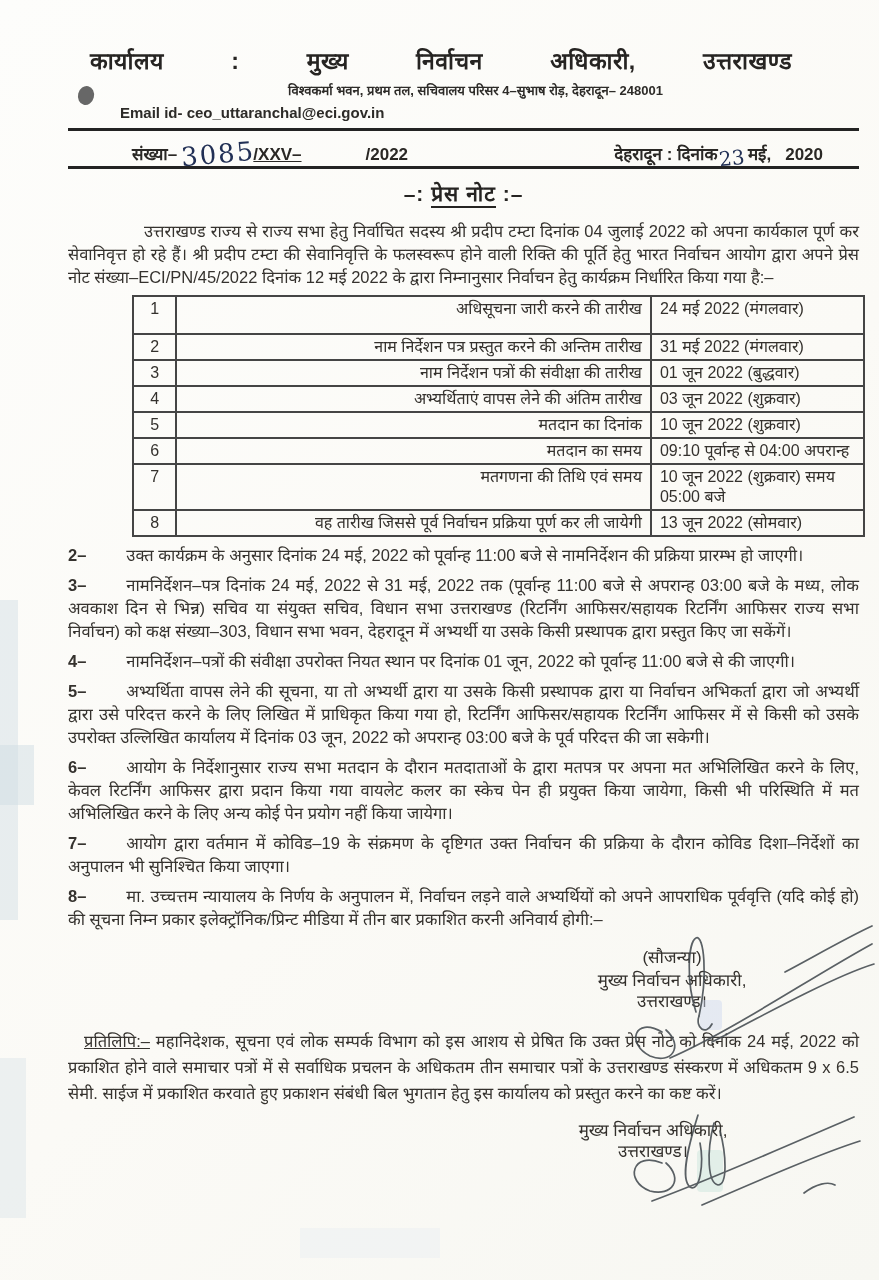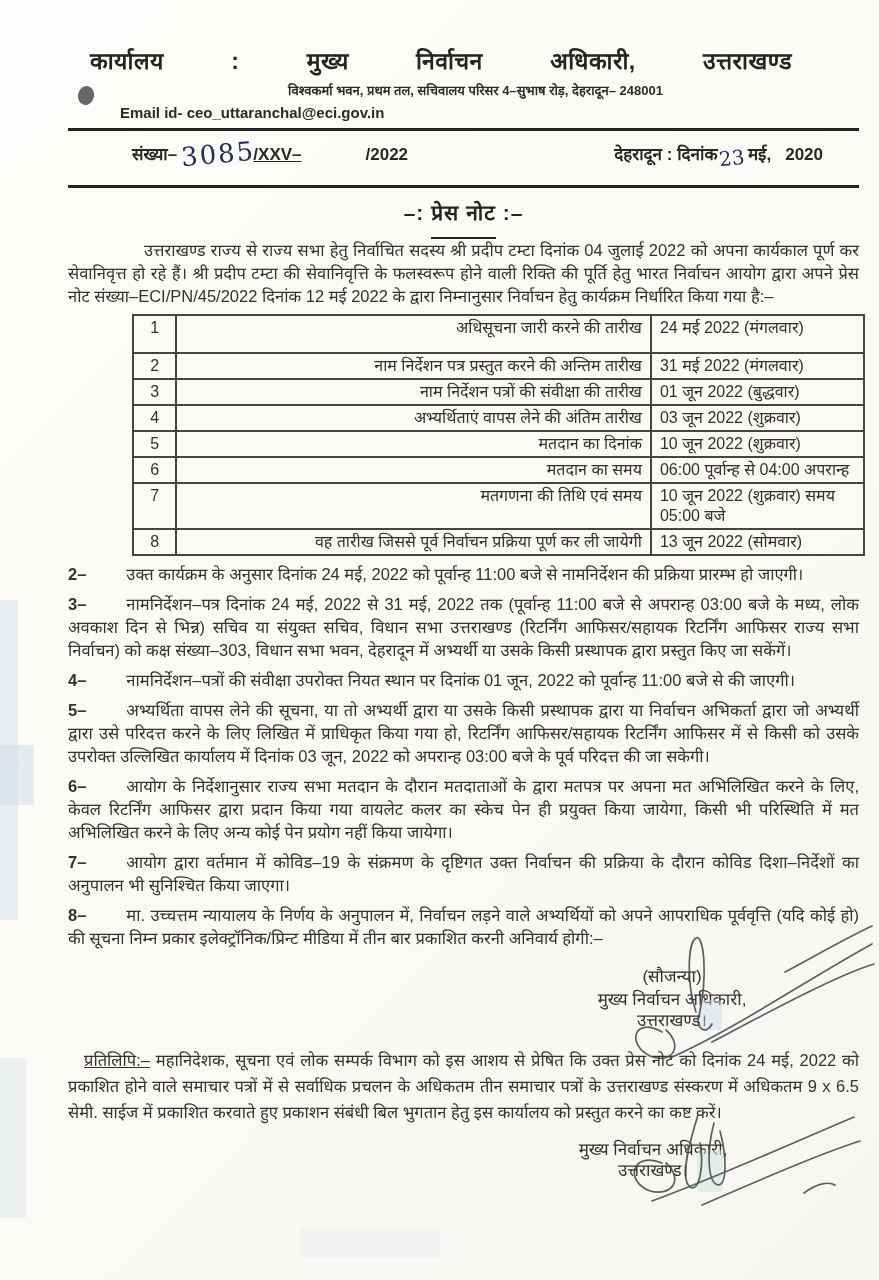--- a/index.html
+++ b/index.html
@@ -16,34 +16,34 @@
   }
   .artifact{position:absolute;pointer-events:none;}
   .punch-dot{position:absolute;left:78px;top:86px;width:16px;height:19px;background:#4c4c4c;border-radius:50%;transform:rotate(14deg);opacity:.85;}
 
   
   .office-line{font-size:23px;font-weight:bold;color:#262422;width:702px;margin-left:22px;text-align:justify;text-align-last:justify;letter-spacing:.5px;}
   .address-line{font-size:13px;font-weight:bold;text-align:center;margin-top:5px;padding-left:24px;color:#2d2b28;}
   .contact-line{font-size:15px;font-weight:bold;margin-top:5px;color:#2d2b28;display:flex;}
   .contact-line .email{margin-left:52px;}
   .contact-line .phones{margin-left:56px;}
-  .ref-line{margin-top:7px;border-top:3px solid #232323;border-bottom:3.5px solid #232323;padding:5px 0 19px 0;font-size:17px;font-weight:bold;display:flex;align-items:baseline;color:#2a2825;}
+  .ref-line{margin-top:7px;border-top:3px solid #232323;border-bottom:3.5px solid #232323;padding:5px 0 0 0;font-size:17px;font-weight:bold;display:flex;align-items:baseline;color:#2a2825;}
   .ref-line .lbl-no{margin-left:64px;}
   .hw{font-family:"DejaVu Serif",serif;color:#223055;font-weight:400;}
   .hw-no{font-size:26px;transform:rotate(-5deg);display:inline-block;margin:0 0 0 4px;position:relative;top:3px;letter-spacing:2px;}
   .ref-xxv{margin-left:-2px;text-decoration:underline;}
   .ref-year{margin-left:64px;}
   .ref-right{margin-left:auto;margin-right:36px;display:flex;align-items:baseline;}
   .hw-day{font-size:20px;transform:rotate(-6deg);display:inline-block;margin:0 2px;position:relative;top:5px;}
   .ref-month{margin-left:1px;}
   .ref-y2{margin-left:14px;}
 
   
   .press-title{text-align:center;font-size:21px;font-weight:bold;margin-top:10px;color:#262422;letter-spacing:1px;}
-  .press-title .u{border-bottom:2.5px solid #262422;padding-bottom:13px;}
+  .press-title .u{border-bottom:2.5px solid #262422;padding-bottom:1px;}
 
   
   .body-text{font-size:16.5px;line-height:23px;text-align:justify;}
   .intro{margin-top:13px;text-indent:76px;}
   .para{margin-top:7px;}
   .pnum{font-weight:bold;}
   .pgap{display:inline-block;width:40px;}
 
   
   table.schedule{border-collapse:collapse;margin:6px 0 2px 64px;width:733px;font-size:16px;color:#34312d;}
@@ -132,21 +132,21 @@
         <td class="c-val">03 जून 2022 (शुक्रवार)</td>
       </tr>
         <tr>
         <td class="c-sno">5</td>
         <td class="c-item">मतदान का दिनांक</td>
         <td class="c-val">10 जून 2022 (शुक्रवार)</td>
       </tr>
         <tr>
         <td class="c-sno">6</td>
         <td class="c-item">मतदान का समय</td>
-        <td class="c-val">06:00 पूर्वान्ह से 04:00 अपरान्ह</td>
+        <td class="c-val">09:10 पूर्वान्ह से 04:00 अपरान्ह</td>
       </tr>
         <tr>
         <td class="c-sno">7</td>
         <td class="c-item">मतगणना की तिथि एवं समय</td>
         <td class="c-val">10 जून 2022 (शुक्रवार) समय 05:00 बजे</td>
       </tr>
         <tr>
         <td class="c-sno">8</td>
         <td class="c-item">वह तारीख जिससे पूर्व निर्वाचन प्रक्रिया पूर्ण कर ली जायेगी</td>
         <td class="c-val">13 जून 2022 (सोमवार)</td>

